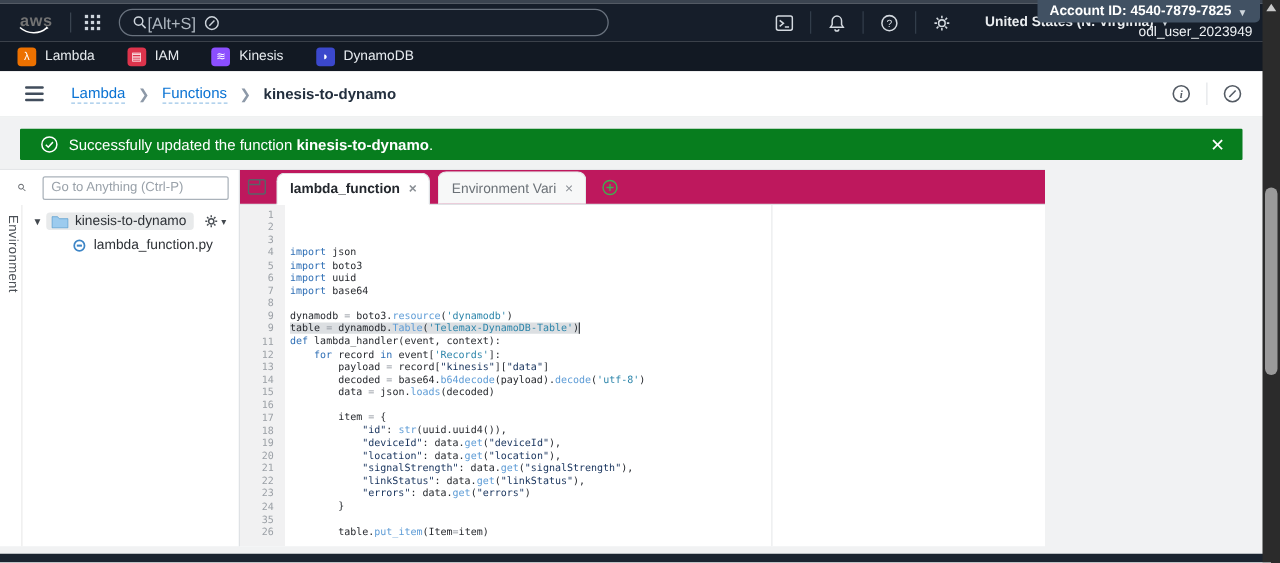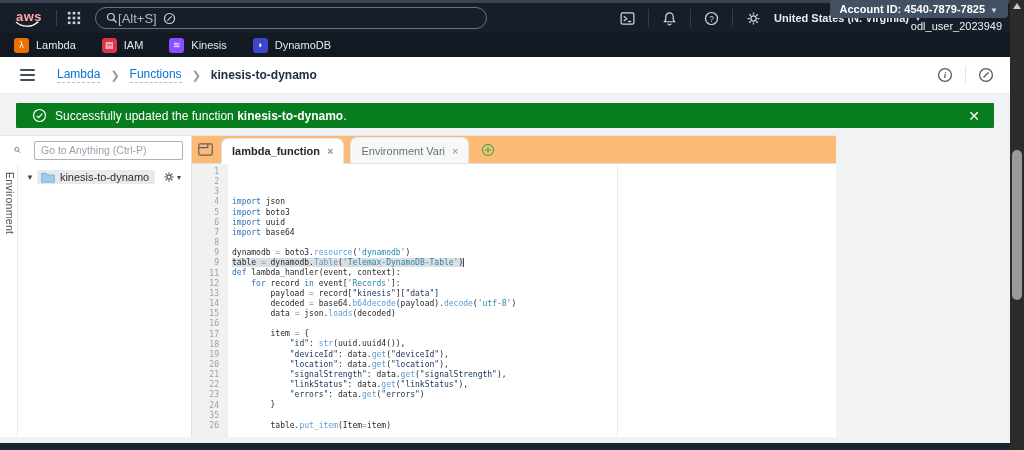--- a/index.html
+++ b/index.html
@@ -4,31 +4,31 @@
 <style>
   * { margin:0; padding:0; box-sizing:border-box; }
   html,body { width:1024px; height:450px; overflow:hidden; }
   body { font-family:"Liberation Sans", sans-serif; background:#f1f2f3; position:relative; }
 
   
   .top-strip { height:3px; background:#3b4450; }
 
   
   .topbar { height:30px; background:#161e2a; display:flex; align-items:center; padding:0 12px; position:relative; color:#d8dde3; }
-  .aws-logo { position:relative; color:#fca5a5; font-weight:700; font-size:13px; letter-spacing:0.5px; padding:0 4px 4px 4px; }
+  .aws-logo { position:relative; color:#737373; font-weight:700; font-size:13px; letter-spacing:0.5px; padding:0 4px 4px 4px; }
   .aws-logo svg { position:absolute; left:3px; bottom:0; }
   .tb-divider { width:1px; height:16px; background:#39434f; margin:0 10px; }
   .grid-icon { display:flex; align-items:center; }
   .search-pill { display:flex; align-items:center; margin-left:14px; width:392px; height:22px; border:1px solid #69727e; border-radius:11px; padding:0 10px; background:transparent; }
   .search-pill .ph { color:#98a2ad; font-size:11px; font-style:italic; margin-left:8px; flex:1; }
   .search-pill .shortcut { color:#aeb7c0; font-size:13px; margin-right:6px; }
   .tb-icons { display:flex; align-items:center; margin-left:120px; }
   .tb-icon-btn { padding:0 13px; display:flex; align-items:center; }
   .tb-sep { width:1px; height:18px; background:#323d4a; }
-  .region { font-size:11px; font-weight:700; color:#eaedf0; margin-left:0; display:flex; align-items:center; gap:5px; }
+  .region { font-size:11px; font-weight:700; color:#eaedf0; margin-left:14px; display:flex; align-items:center; gap:5px; }
   .caret { font-size:8px; color:#cfd6dc; }
   .account-box { position:absolute; top:-3px; right:16px; background:#415163; color:#fff; font-size:11px; font-weight:700; padding:3px 10px 3px 10px; border-radius:0 0 4px 4px; display:flex; align-items:flex-end; gap:5px; }
   .username { position:absolute; top:17px; right:22px; font-size:11px; color:#eef1f4;margin-left:13px; }
 
   
   .favbar { height:24px; background:#121923; display:flex; align-items:center; padding-left:14px; gap:26px; }
   .fav-item { display:flex; align-items:center; gap:7px; color:#e7ebef; font-size:11px; }
   .fav-ic { width:15px; height:15px; border-radius:3px; display:flex; align-items:center; justify-content:center; color:#fff; font-size:9px; line-height:1; }
 
   
@@ -60,21 +60,21 @@
   .env-label { position:absolute; top:8px; left:2px; transform-origin:top left; transform:rotate(90deg) translateY(-14px); font-size:10.5px; color:#4a4f55; letter-spacing:0.3px; white-space:nowrap; }
   .tree { flex:1; padding-top:5px; }
   .tree-row { height:16px; display:flex; align-items:center; font-size:11px; color:#2d3136; }
   .tree-row.folder { padding-left:8px; position:relative; }
   .folder-pill { display:flex; align-items:center; gap:5px; background:#e8eaeb; border-radius:3px; padding:1px 6px 1px 4px; margin-left:3px; }
   .tree-caret { font-size:8px; color:#43484e; }
   .tree-gear { position:absolute; right:10px; display:flex; align-items:center; gap:2px; }
   .tree-row.file { padding-left:40px; gap:6px; margin-top:3px; }
 
   .right-panel { flex:1; display:flex; flex-direction:column; min-width:0; }
-  .tabbar { height:28px; background:#fdba74; border-bottom:1px solid #dfe3e6; display:flex; align-items:flex-end; padding-left:6px; }
+  .tabbar { height:28px; background:#be185d; border-bottom:1px solid #dfe3e6; display:flex; align-items:flex-end; padding-left:6px; }
   .tablist-btn { align-self:center; margin-right:8px; display:flex; }
   .tab { height:26px; display:flex; align-items:center; font-size:11px; padding:0 10px; border-radius:7px 7px 0 0; margin-right:6px; }
   .tab .x { margin-left:7px; color:#8b9096; font-size:11px; cursor:pointer; }
   .tab.active { background:#fff; border:1px solid #dfe3e6; border-bottom:1px solid #fff; margin-bottom:-1px; font-weight:700; color:#23272d; }
   .tab.inactive { background:#f7f8f8; border:1px solid #e5e8ea; border-bottom:none; color:#6b7177; }
   .newtab-btn { align-self:center; margin-left:6px; display:flex; }
 
   .code-region { flex:1; display:flex; font-family:"DejaVu Sans Mono", monospace; font-size:8px; line-height:10.15px; overflow:hidden; }
   .gutter { width:36px; background:#f1f1f2; text-align:right; padding:3px 9px 0 0; }
   .codecol { flex:1; padding:3px 0 0 4px; position:relative; background:#fff; white-space:pre; }
@@ -250,20 +250,27 @@
           </span>
           <span class="tree-gear">
             <svg width="12" height="12" viewBox="0 0 24 24">
                 <g stroke="#4a4f55" stroke-width="2.4" fill="none">
                   <circle cx="12" cy="12" r="4.2"></circle>
                   <path d="M12 2.5v3.2M12 18.3v3.2M2.5 12h3.2M18.3 12h3.2M5.3 5.3l2.3 2.3M16.4 16.4l2.3 2.3M18.7 5.3l-2.3 2.3M7.6 16.4l-2.3 2.3"></path>
                 </g>
               </svg>
             <span class="tree-caret">▾</span>
           </span>
+        </div>
+        <div class="tree-row file">
+          <svg width="11" height="11" viewBox="0 0 16 16">
+              <circle cx="8" cy="8" r="6" fill="none" stroke="#3d85c6" stroke-width="2"></circle>
+              <rect x="5" y="6.8" width="6" height="2.4" fill="#3d85c6"></rect>
+            </svg>
+          <span>lambda_function.py</span>
         </div>
       </div>
     </div>
   </div>
 
   <div class="right-panel">
     <div class="tabbar">
       <div class="tablist-btn">
         <svg width="15" height="13" viewBox="0 0 20 17">
             <rect x="1" y="1" width="18" height="15" rx="2" fill="none" stroke="#5b6168" stroke-width="1.6"></rect>

